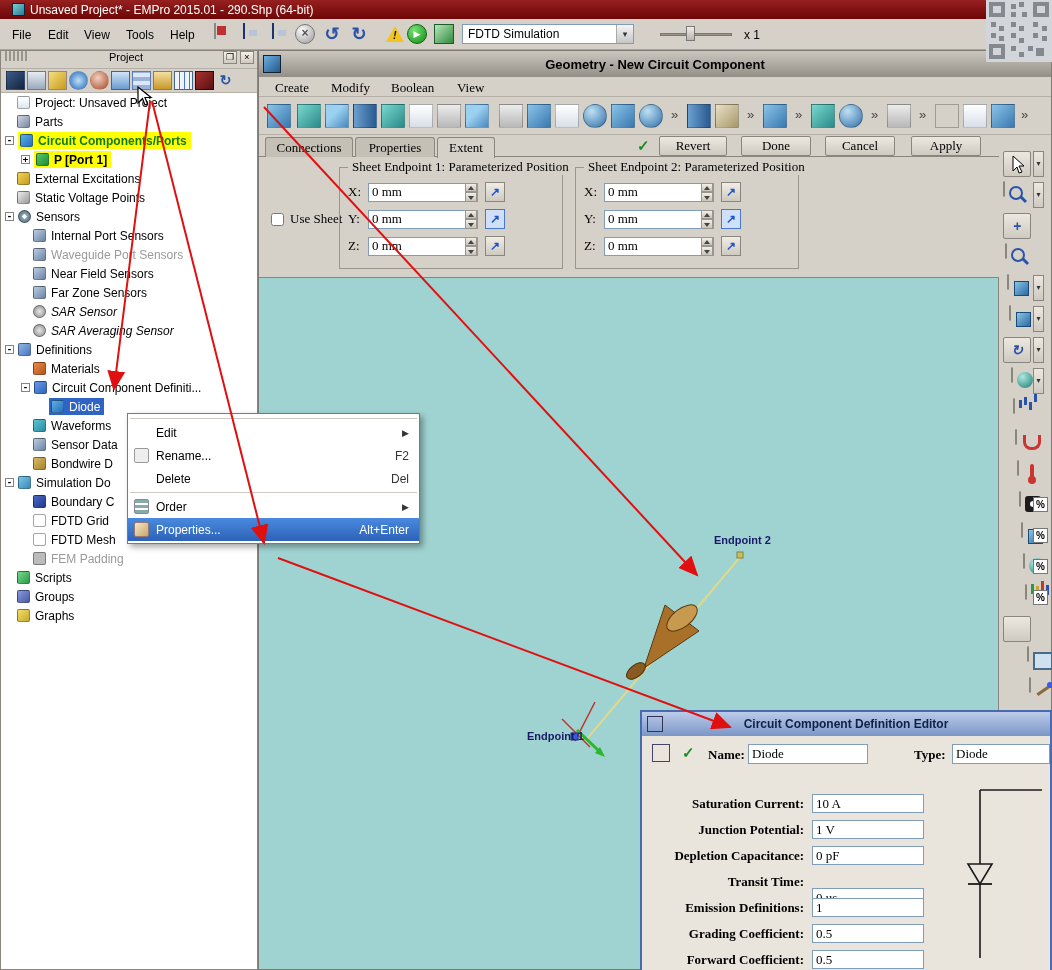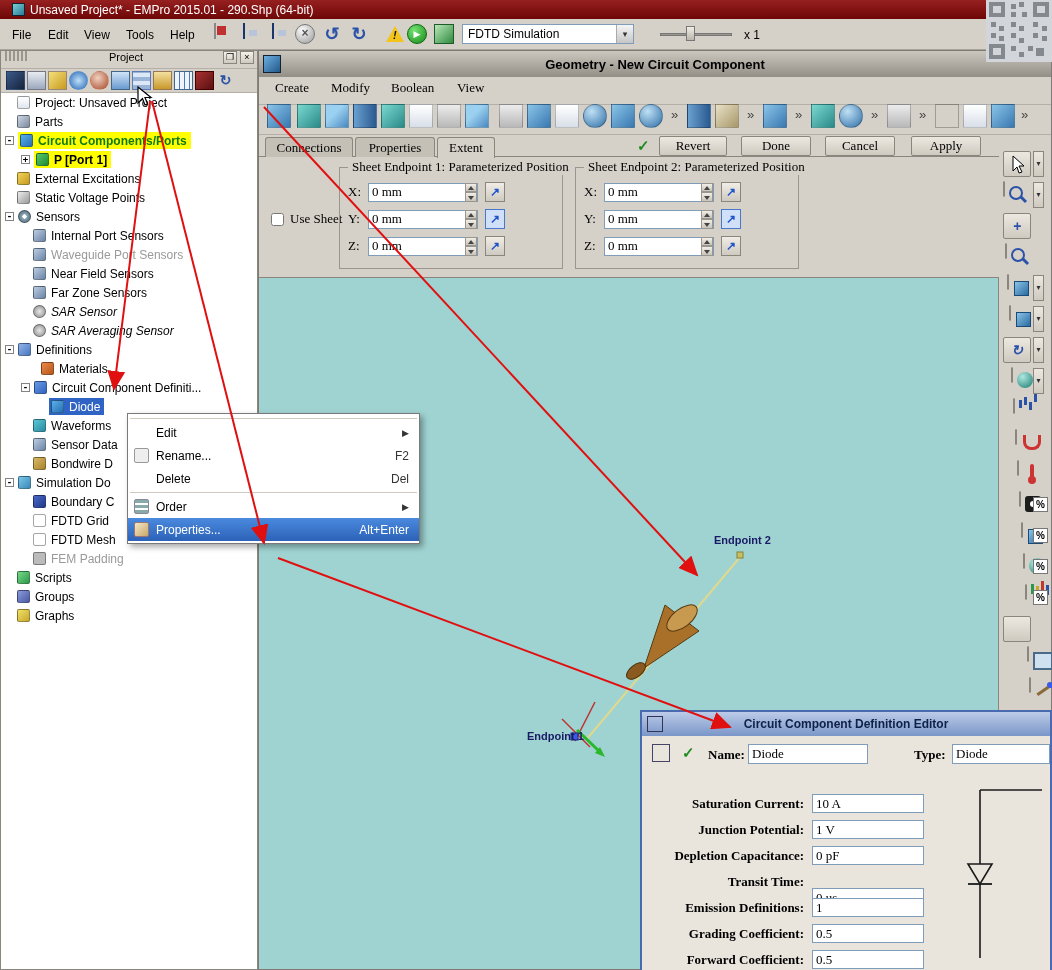--- a/index.html
+++ b/index.html
@@ -76,21 +76,21 @@
   .i-bound{background:linear-gradient(135deg,#4a68c8,#223a88)}
   .i-grid{background:#e8eef4 repeating-linear-gradient(0deg,transparent 0 3px,#4a78c0 3px 4px),repeating-linear-gradient(90deg,transparent 0 3px,#4a78c0 3px 4px)}
   .i-fem{background:#bbb}
   .i-script{background:linear-gradient(135deg,#7ad88a,#2a9a4a)}
   .i-graph{background:linear-gradient(135deg,#f0e06a,#c8a82a)}
   .i-grp{background:linear-gradient(135deg,#8a9ad8,#4a5aa8)}
   
   #geometry{left:258px;top:50px;width:794px;height:920px;background:#d5d1c8;border:1px solid #7f7b74}
   #g-title{position:absolute;left:0;top:0;width:792px;height:26px;background:linear-gradient(#cbc7bf,#938f87);display:flex;align-items:center;justify-content:center;font-weight:bold;font-size:13px}
   #g-title .gico{position:absolute;left:4px;top:4px;width:18px;height:18px;background:linear-gradient(135deg,#6ab0e0,#24588a);border:1px solid #123}
-  #g-menu{position:absolute;left:0;top:26px;width:792px;height:28px;background:#d5d1c8;border-bottom:1px solid #b4b0a8}
+  #g-menu{position:absolute;left:0;top:26px;width:792px;height:20px;background:#d5d1c8;border-bottom:1px solid #b4b0a8}
   .g-menu-item{position:absolute;top:2px;font-family:"Liberation Serif",serif;font-size:13px;padding:1px 4px}
   #g-toolbar{position:absolute;left:0;top:46px;width:792px;height:38px;border-bottom:1px solid #b4b0a8}
   .gi{position:absolute;top:7px;width:24px;height:24px;border:1px solid rgba(0,0,0,.25)}
   .gsep{position:absolute;top:10px;font-size:13px;color:#444}
   .gA{background:linear-gradient(135deg,#8ac4e8,#3a78b0)}
   .gB{background:linear-gradient(135deg,#7ad8d0,#2a8a88)}
   .gC{background:linear-gradient(#ececec,#b8b8b8)}
   .gD{background:linear-gradient(#fff,#d8dee8)}
   .gE{background:radial-gradient(circle at 35% 30%,#bfe0f4,#2f6fa8);border-radius:50%}
   .gF{background:linear-gradient(135deg,#e8e0c8,#a89868)}
@@ -329,21 +329,21 @@
       </div>
     <div class="trow" style="padding-left:32px">
         <span class="ti i-sar"></span>
         <span class="tl itt">SAR Averaging Sensor</span>
       </div>
     <div class="trow" style="padding-left:4px">
         <span class="exp">-</span>
         <span class="ti i-fold"></span>
         <span class="tl">Definitions</span>
       </div>
-    <div class="trow" style="padding-left:40px">
+    <div class="trow" style="padding-left:32px">
         <span class="ti i-mat"></span>
         <span class="tl">Materials</span>
       </div>
     <div class="trow" style="padding-left:20px">
         <span class="exp">-</span>
         <span class="ti i-def"></span>
         <span class="tl">Circuit Component Definiti...</span>
       </div>
     <div class="trow" style="padding-left:48px">
         <span class="band sel">

